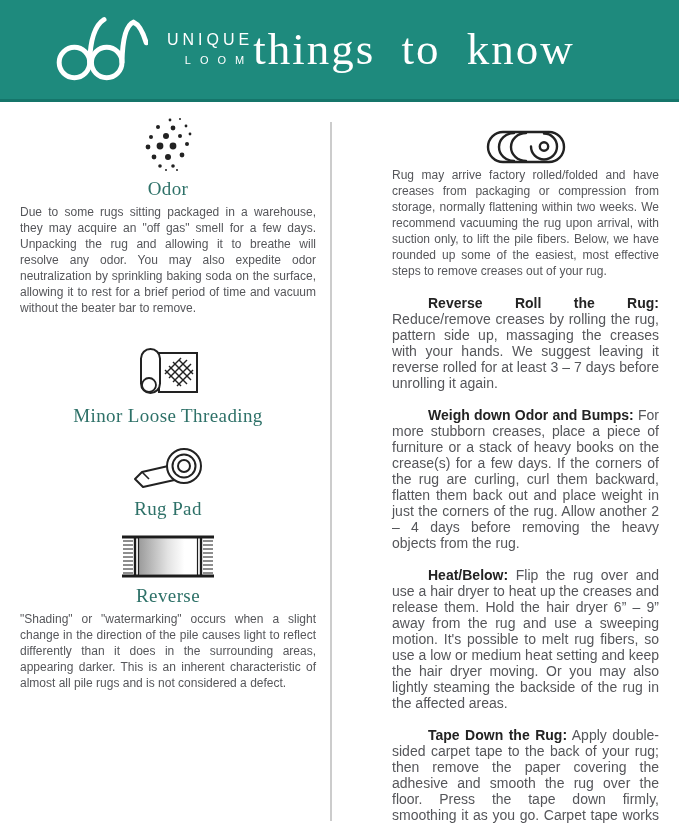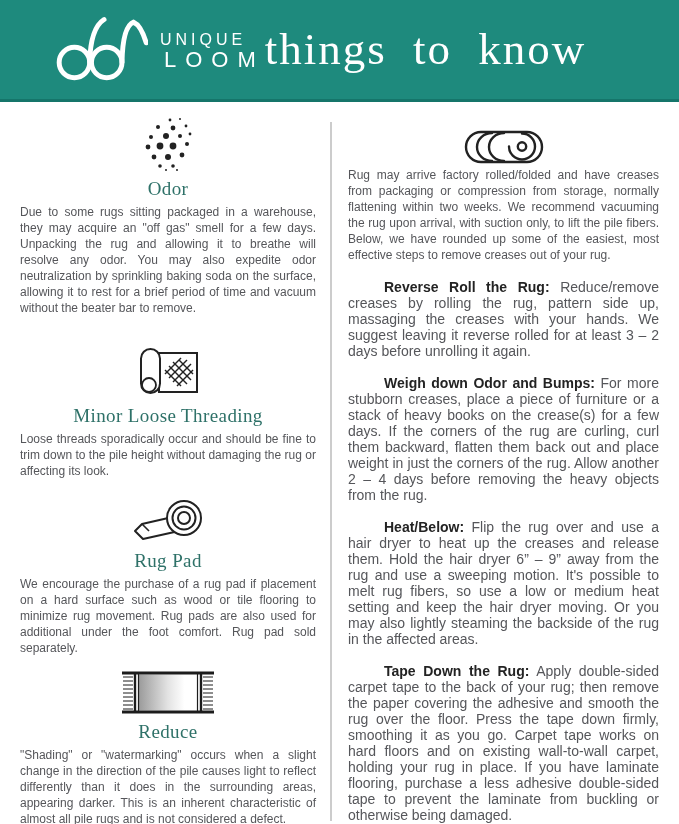--- a/index.html
+++ b/index.html
@@ -21,31 +21,31 @@
     align-items: center;
     box-sizing: border-box;
   }
   .brand {
     display: flex;
     align-items: center;
     margin-left: 52px;
   }
   .brand-logo { width: 96px; height: 70px; }
   .brand-text {
-    margin-left: 12px;
+    margin-left: 19px;
     color: #ffffff;
-    text-align: left;
+    text-align: right;
   }
   .brand-line1 {
     font-size: 16px;
     letter-spacing: 4px;
     line-height: 20px;
   }
   .brand-line2 {
-    font-size: 22px;
+    font-size: 11px;
     letter-spacing: 9px;
     line-height: 20px;
     margin-left: 4px;
   }
   .header-title {
     flex: 1;
     text-align: left;
     color: #ffffff;
     font-family: "Liberation Serif", serif;
     font-size: 45px;
@@ -53,20 +53,21 @@
     word-spacing: 13px;
     padding-right: 14px;
     margin-top: -2px;
   }
 
   
   .columns {
     position: relative;
     display: flex;
     height: 719px;
+    gap: 44px;
   }
   .divider {
     position: absolute;
     left: 330px;
     top: 20px;
     bottom: 0;
     width: 2px;
     background: #cccccc;
   }
   .col-left {
@@ -178,33 +179,31 @@
               <line x1="42" y1="42" x2="58" y2="26"></line>
             <line x1="30" y1="26" x2="46" y2="42"></line>
               <line x1="34" y1="22" x2="52" y2="40"></line>
             <line x1="38" y1="18" x2="56" y2="36"></line>
               <line x1="44" y1="16" x2="58" y2="30"></line>
           </g>
           <rect x="6" y="5" width="19" height="44" rx="9.5" fill="#ffffff" stroke-width="2"></rect>
           <circle cx="14" cy="41" r="7" fill="#ffffff" stroke-width="1.8"></circle>
         </svg>
         <h2 class="section-heading">Minor Loose Threading</h2>
-        <p class="body-text">Loose threads sporadically occur and should be fine to trim down to the pile height without damaging the rug or affecting its look.</p>
       </div>
 
       <div class="section sec-rugpad">
         <svg class="icon-wrap" width="78" height="48" viewBox="0 0 78 48" fill="none" stroke="#222222">
           <polygon points="48,21 13,29 6,36 14,44 50,36" fill="#ffffff" stroke-width="2" stroke-linejoin="round"></polygon>
           <line x1="13" y1="29" x2="20" y2="36" stroke-width="1.6"></line>
           <circle cx="55" cy="23" r="17" fill="#ffffff" stroke-width="2"></circle>
           <circle cx="55" cy="23" r="11.5" stroke-width="2"></circle>
           <circle cx="55" cy="23" r="6" stroke-width="2"></circle>
         </svg>
         <h2 class="section-heading">Rug Pad</h2>
-        <p class="body-text">We encourage the purchase of a rug pad if placement on a hard surface such as wood or tile flooring to minimize rug movement. Rug pads are also used for additional under the foot comfort. Rug pad sold separately.</p>
       </div>
 
       <div class="section sec-shading">
         <svg class="icon-wrap" width="92" height="43" viewBox="0 0 92 43">
           <defs>
             <linearGradient id="shadeGrad" x1="0" y1="0" x2="1" y2="0">
               <stop offset="0" stop-color="#9a9a9a"></stop>
               <stop offset="0.5" stop-color="#e3e3e3"></stop>
               <stop offset="0.78" stop-color="#ffffff"></stop>
             </linearGradient>
@@ -232,40 +231,40 @@
           </g>
           <g stroke="#1c1c1c">
             <line x1="13" y1="2" x2="13" y2="41" stroke-width="2.4"></line>
             <line x1="16.5" y1="2" x2="16.5" y2="41" stroke-width="1.2"></line>
             <line x1="75.5" y1="2" x2="75.5" y2="41" stroke-width="1.2"></line>
             <line x1="79" y1="2" x2="79" y2="41" stroke-width="2.4"></line>
             <line x1="0" y1="2" x2="92" y2="2" stroke-width="3"></line>
             <line x1="0" y1="41" x2="92" y2="41" stroke-width="3"></line>
           </g>
         </svg>
-        <h2 class="section-heading">Reduce</h2>
+        <h2 class="section-heading">Reverse</h2>
         <p class="body-text">"Shading" or "watermarking" occurs when a slight change in the direction of the pile causes light to reflect differently than it does in the surrounding areas, appearing darker. This is an inherent characteristic of almost all pile rugs and is not considered a defect.</p>
       </div>
 
     </div>
 
     <div class="col-right">
 
       <div class="section sec-crease">
         <svg class="icon-wrap" width="84" height="42" viewBox="0 0 84 42" fill="none" stroke="#222222" stroke-width="2.4" stroke-linecap="round">
           <rect x="4" y="7" width="76" height="30" rx="15" fill="#ffffff"></rect>
           <path d="M 30,8 a 15,14 0 0 0 0,28"></path>
           <path d="M 42,8 a 15,14 0 0 0 0,28"></path>
           <path d="M 60,8.5 a 13,13 0 1 1 -13,13"></path>
           <circle cx="60" cy="21.5" r="4.2"></circle>
         </svg>
         <p class="body-text">Rug may arrive factory rolled/folded and have creases from packaging or compression from storage, normally flattening within two weeks. We recommend vacuuming the rug upon arrival, with suction only, to lift the pile fibers. Below, we have rounded up some of the easiest, most effective steps to remove creases out of your rug.</p>
       </div>
 
-      <p class="tip"><b>Reverse Roll the Rug:</b> <span>Reduce/remove creases by rolling the rug, pattern side up, massaging the creases with your hands. We suggest leaving it reverse rolled for at least 3 – 2 days before unrolling it again.</span></p>
+      <p class="tip"><b>Reverse Roll the Rug:</b> <span>Reduce/remove creases by rolling the rug, pattern side up, massaging the creases with your hands. We suggest leaving it reverse rolled for at least 3 – 7 days before unrolling it again.</span></p>
 
       <p class="tip"><b>Weigh down Odor and Bumps:</b> <span>For more stubborn creases, place a piece of furniture or a stack of heavy books on the crease(s) for a few days. If the corners of the rug are curling, curl them backward, flatten them back out and place weight in just the corners of the rug. Allow another 2 – 4 days before removing the heavy objects from the rug.</span></p>
 
       <p class="tip"><b>Heat/Below:</b> <span>Flip the rug over and use a hair dryer to heat up the creases and release them. Hold the hair dryer 6” – 9” away from the rug and use a sweeping motion. It's possible to melt rug fibers, so use a low or medium heat setting and keep the hair dryer moving. Or you may also lightly steaming the backside of the rug in the affected areas.</span></p>
 
       <p class="tip"><b>Tape Down the Rug:</b> <span>Apply double-sided carpet tape to the back of your rug; then remove the paper covering the adhesive and smooth the rug over the floor. Press the tape down firmly, smoothing it as you go. Carpet tape works on hard floors and on existing wall-to-wall carpet, holding your rug in place. If you have laminate flooring, purchase a less adhesive double-sided tape to prevent the laminate from buckling or otherwise being damaged.</span></p>
 
     </div>
   </div>
 

